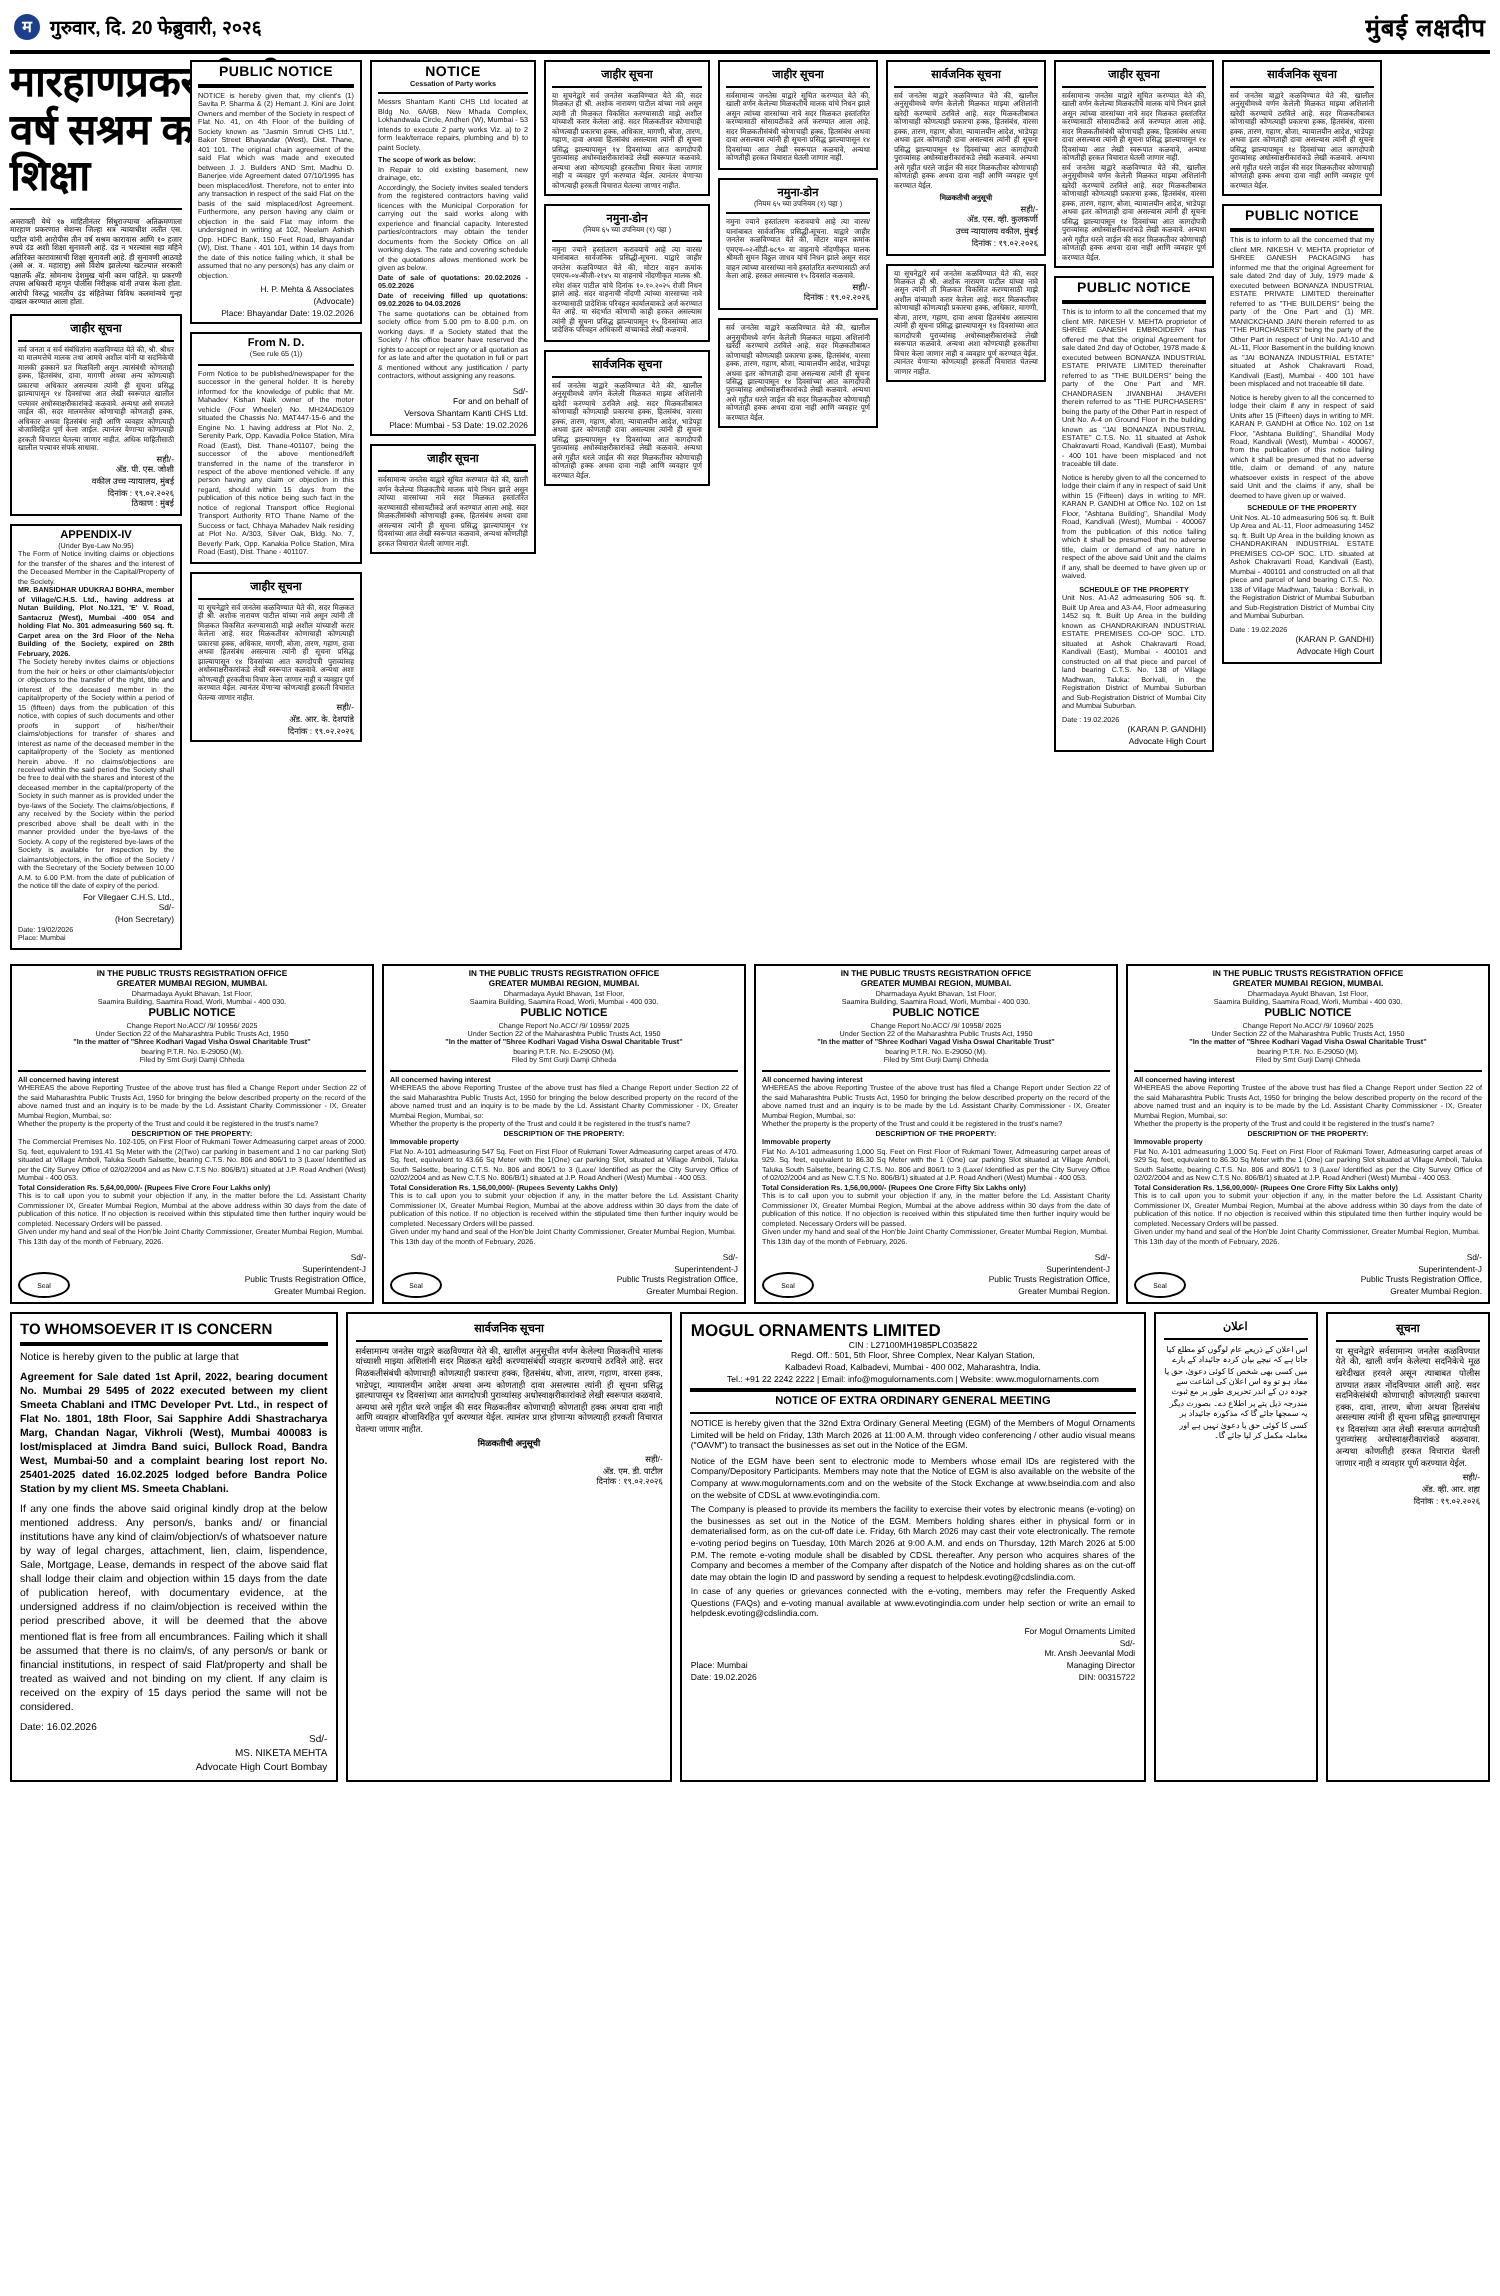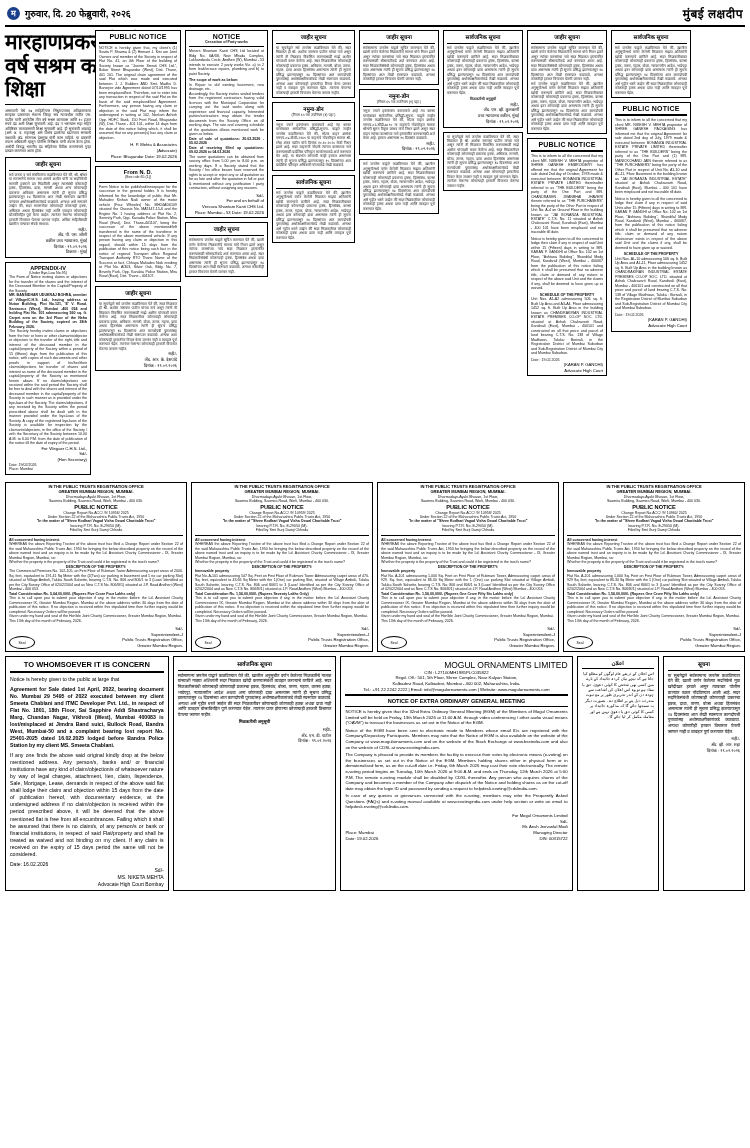--- a/index.html
+++ b/index.html
@@ -38,21 +38,21 @@
   .rule { border-top:1px solid #000; margin:2px 0; }
   .rule2 { border-top:2px solid #000; margin:2px 0; }
 
   .t { font-size:3.6px; line-height:1.25; text-align:justify; color:#111; }
   .t6 { font-size:4.3px; line-height:1.3; text-align:justify; }
   .t7 { font-size:5px; line-height:1.3; text-align:justify; }
   .ctr { text-align:center; }
   .b { font-weight:bold; }
   .ttl { font-size:7px; font-weight:bold; text-align:center; letter-spacing:0.2px; }
   .ttl-sm { font-size:5.6px; font-weight:bold; text-align:center; }
-  .ttl-lg { font-size:8.5px; font-weight:normal; text-align:right; }
+  .ttl-lg { font-size:8.5px; font-weight:bold; text-align:left; }
   .sig { font-size:4.2px; text-align:right; line-height:1.35; }
   .mt2 { margin-top:2px; }
   .mt3 { margin-top:3px; }
 
   
   .c1 { width:86px; }
   .c2 { width:86px; }
   .c3 { width:83px; }
   .c4 { width:83px; }
   .c5 { width:80px; }
@@ -69,21 +69,21 @@
   .nb .hd { text-align:center; font-weight:bold; font-size:4.1px; line-height:1.2; }
   .seal {
     width:26px; height:13px; border:1px solid #000; border-radius:50%;
     font-size:3.4px; text-align:center; line-height:13px; display:inline-block;
   }
   .foot-row { display:flex; justify-content:space-between; align-items:flex-end; margin-top:3px; }
 
   .bot-grid { display:flex; gap:4px; margin-top:4px; }
   .bot-col { border:1px solid #000; padding:3px 4px; }
 
-  .whom-title { font-size:7.5px; font-weight:bold; text-align:center; line-height:1.25; }
+  .whom-title { font-size:7.5px; font-weight:bold; text-align:left; line-height:1.25; }
   .whom-body { font-size:5.2px; line-height:1.35; text-align:justify; margin-top:3px; }
 
   .urdu { font-size:4px; line-height:1.35; text-align:right; direction:rtl; }
 </style>
 </head>
 <body>
 
 <div class="page">
 
   <div class="masthead">

